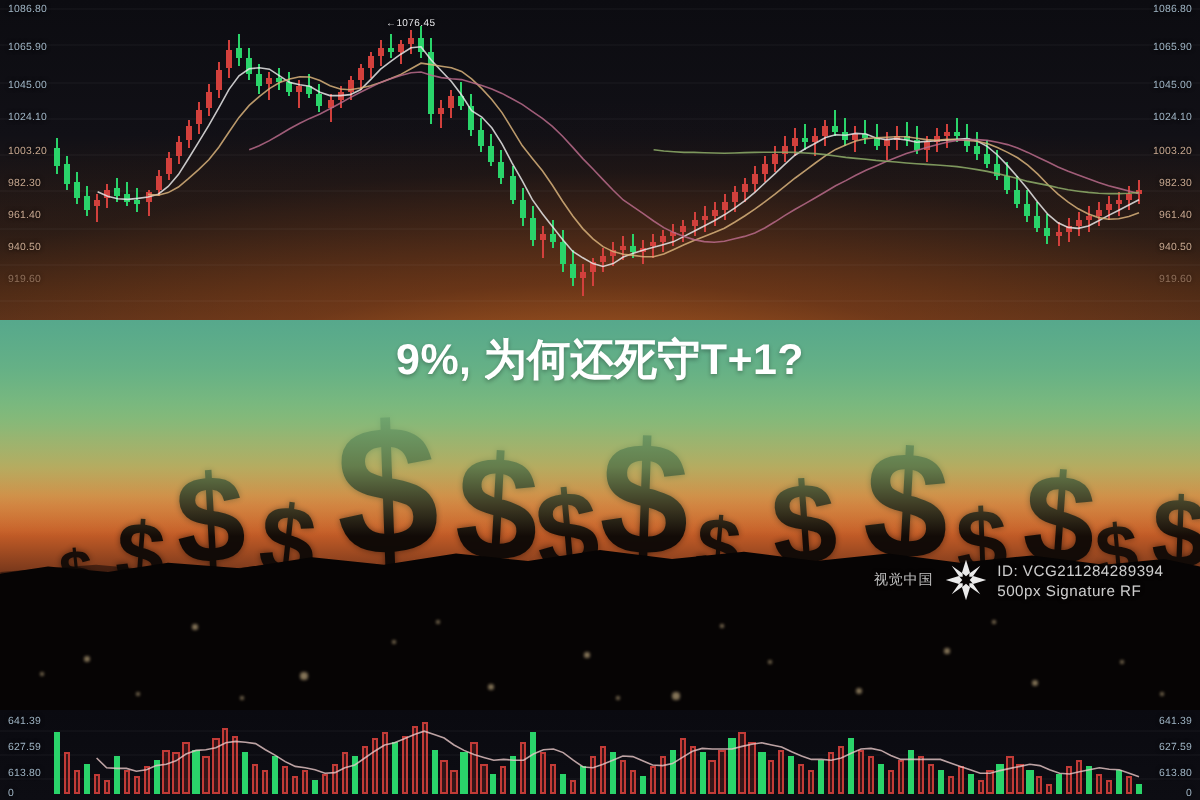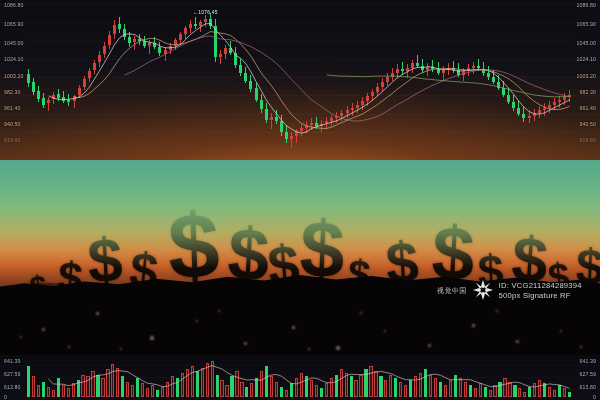--- a/index.html
+++ b/index.html
@@ -598,20 +598,21 @@
         <div class="bokeh" style="left: 308px; top: 188px; width: 2.2px; height: 2.2px;"></div>
         <div class="bokeh" style="left: 120px; top: 188px; width: 2.4px; height: 2.4px;"></div>
         <div class="bokeh" style="left: 496px; top: 150px; width: 1.8px; height: 1.8px;"></div>
         <div class="bokeh" style="left: 20px; top: 176px; width: 2px; height: 2px;"></div>
         <div class="bokeh" style="left: 580px; top: 186px; width: 2.2px; height: 2.2px;"></div>
       </div>
   </div>
 
   <div class="greenwash"></div>
   <div class="headline">
+    <div>9%, 为何还死守T+1?</div>
   </div>
 
   <div class="wm">
     <div class="wm-cn">视觉中国</div>
     <div class="wm-star">
       <svg viewBox="0 0 48 48" width="22" height="22" aria-hidden="true">
         <g fill="#ffffff" fill-opacity="0.92">
           <path d="M24 2 L28.4 16.2 L24 20 L19.6 16.2 Z"></path>
           <path d="M46 24 L31.8 28.4 L28 24 L31.8 19.6 Z"></path>
           <path d="M24 46 L19.6 31.8 L24 28 L28.4 31.8 Z"></path>

